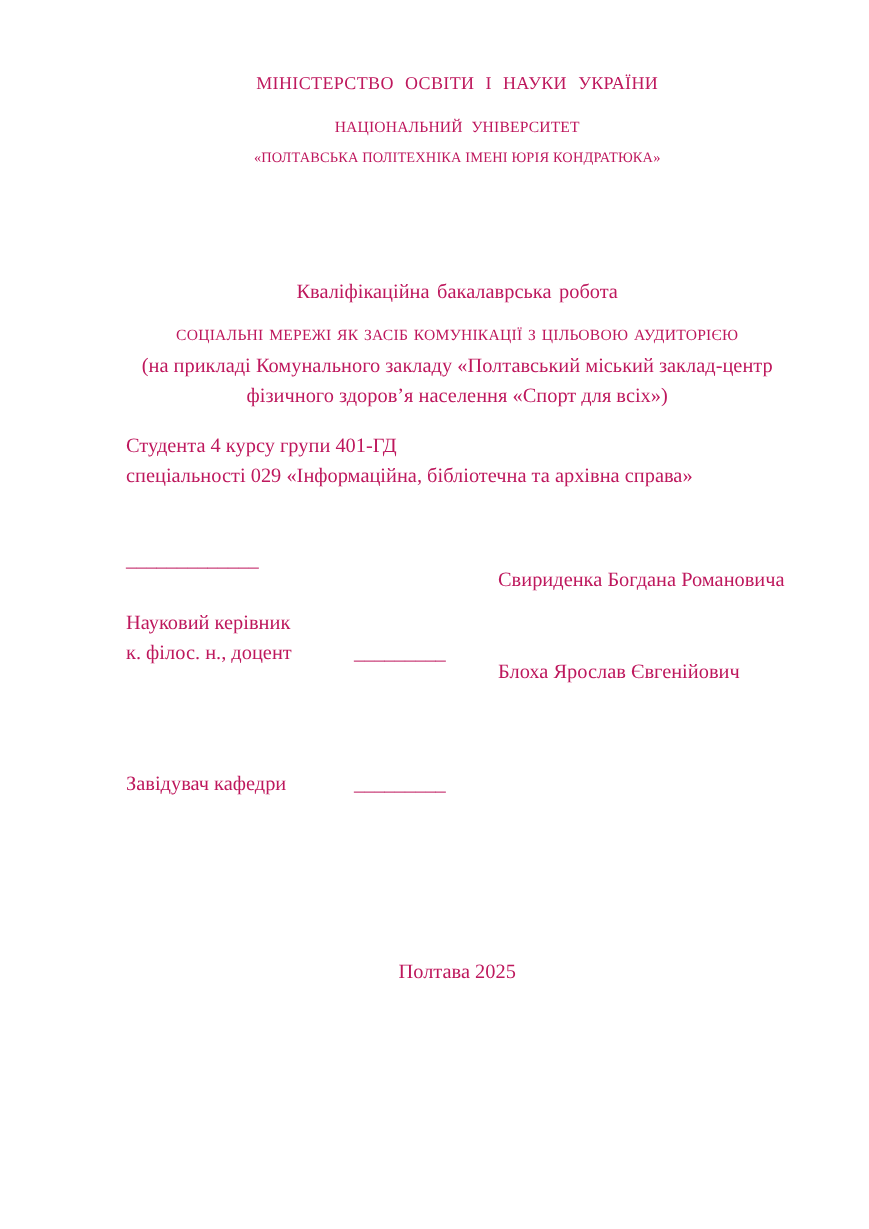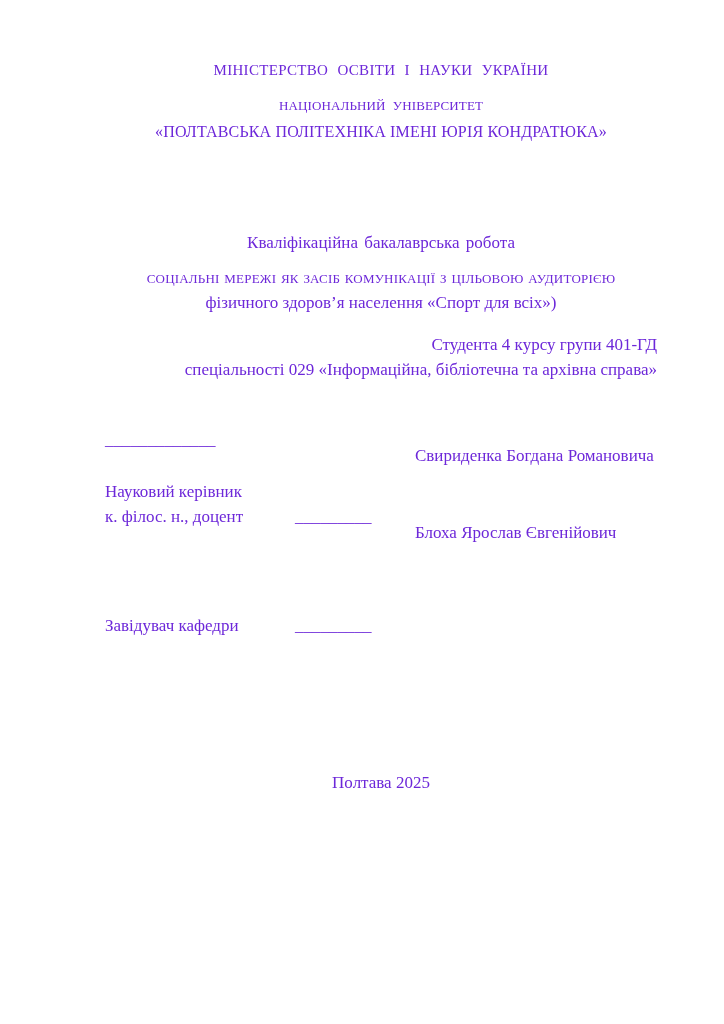--- a/index.html
+++ b/index.html
@@ -6,21 +6,21 @@
     margin: 0;
     padding: 0;
     background: #ffffff;
   }
   .page {
     position: relative;
     width: 724px;
     height: 1024px;
     margin: 0 auto;
     background: #ffffff;
-    color: #6d28d9;
+    color: #be185d;
     font-family: "Liberation Serif", "DejaVu Serif", serif;
     font-size: 17px;
     line-height: 25px;
     box-sizing: border-box;
     padding: 60px 67px 0 105px;
     overflow: hidden;
   }
   .center { text-align: center; }
 
   .ministry {
@@ -30,21 +30,21 @@
     letter-spacing: 0.02em;
   }
   .univ-line1 {
     font-size: 13px;
     line-height: 26px;
     margin-top: 12px;
     word-spacing: 0.3em;
     letter-spacing: 0.01em;
   }
   .univ-line2 {
-    font-size: 16px;
+    font-size: 12px;
     line-height: 25px;
     letter-spacing: 0.01em;
   }
   .department {
     margin-top: 24px;
   }
   .work-type {
     margin-top: 86px;
     word-spacing: 0.12em;
   }
@@ -53,21 +53,21 @@
     line-height: 22px;
     margin-top: 13px;
     word-spacing: 0.1em;
     letter-spacing: 0.015em;
   }
   .title-sub {
     margin-top: 2px;
   }
   .student-block {
     margin-top: 17px;
-    text-align: right;
+    text-align: left;
   }
   .sig-row {
     position: relative;
     height: 25px;
     text-align: right;
   }
   .sig-row-student { margin-top: 45px; }
   .supervisor-role { margin-top: 27px; }
   .sig-row-head { margin-top: 84px; }
   .col-label { position: absolute; left: 0; top: 0; white-space: nowrap; }
@@ -86,20 +86,21 @@
 
   <div class="center univ-line1">НАЦІОНАЛЬНИЙ УНІВЕРСИТЕТ</div>
 
   <div class="center univ-line2">«ПОЛТАВСЬКА ПОЛІТЕХНІКА ІМЕНІ ЮРІЯ КОНДРАТЮКА»</div>
 
 
   <div class="center work-type">Кваліфікаційна бакалаврська робота</div>
 
   <div class="center title-caps">СОЦІАЛЬНІ МЕРЕЖІ ЯК ЗАСІБ КОМУНІКАЦІЇ З ЦІЛЬОВОЮ АУДИТОРІЄЮ</div>
 
+  <div class="center title-sub">(на прикладі Комунального закладу «Полтавський міський заклад-центр</div>
 
   <div class="center">фізичного здоров’я населення «Спорт для всіх»)</div>
 
   <div class="student-block">
     <div>Студента 4 курсу групи 401-ГД</div>
     <div>спеціальності 029 «Інформаційна, бібліотечна та архівна справа»</div>
   </div>
 
   <div class="sig-row sig-row-student">
     <span class="col-label">_____________</span>

